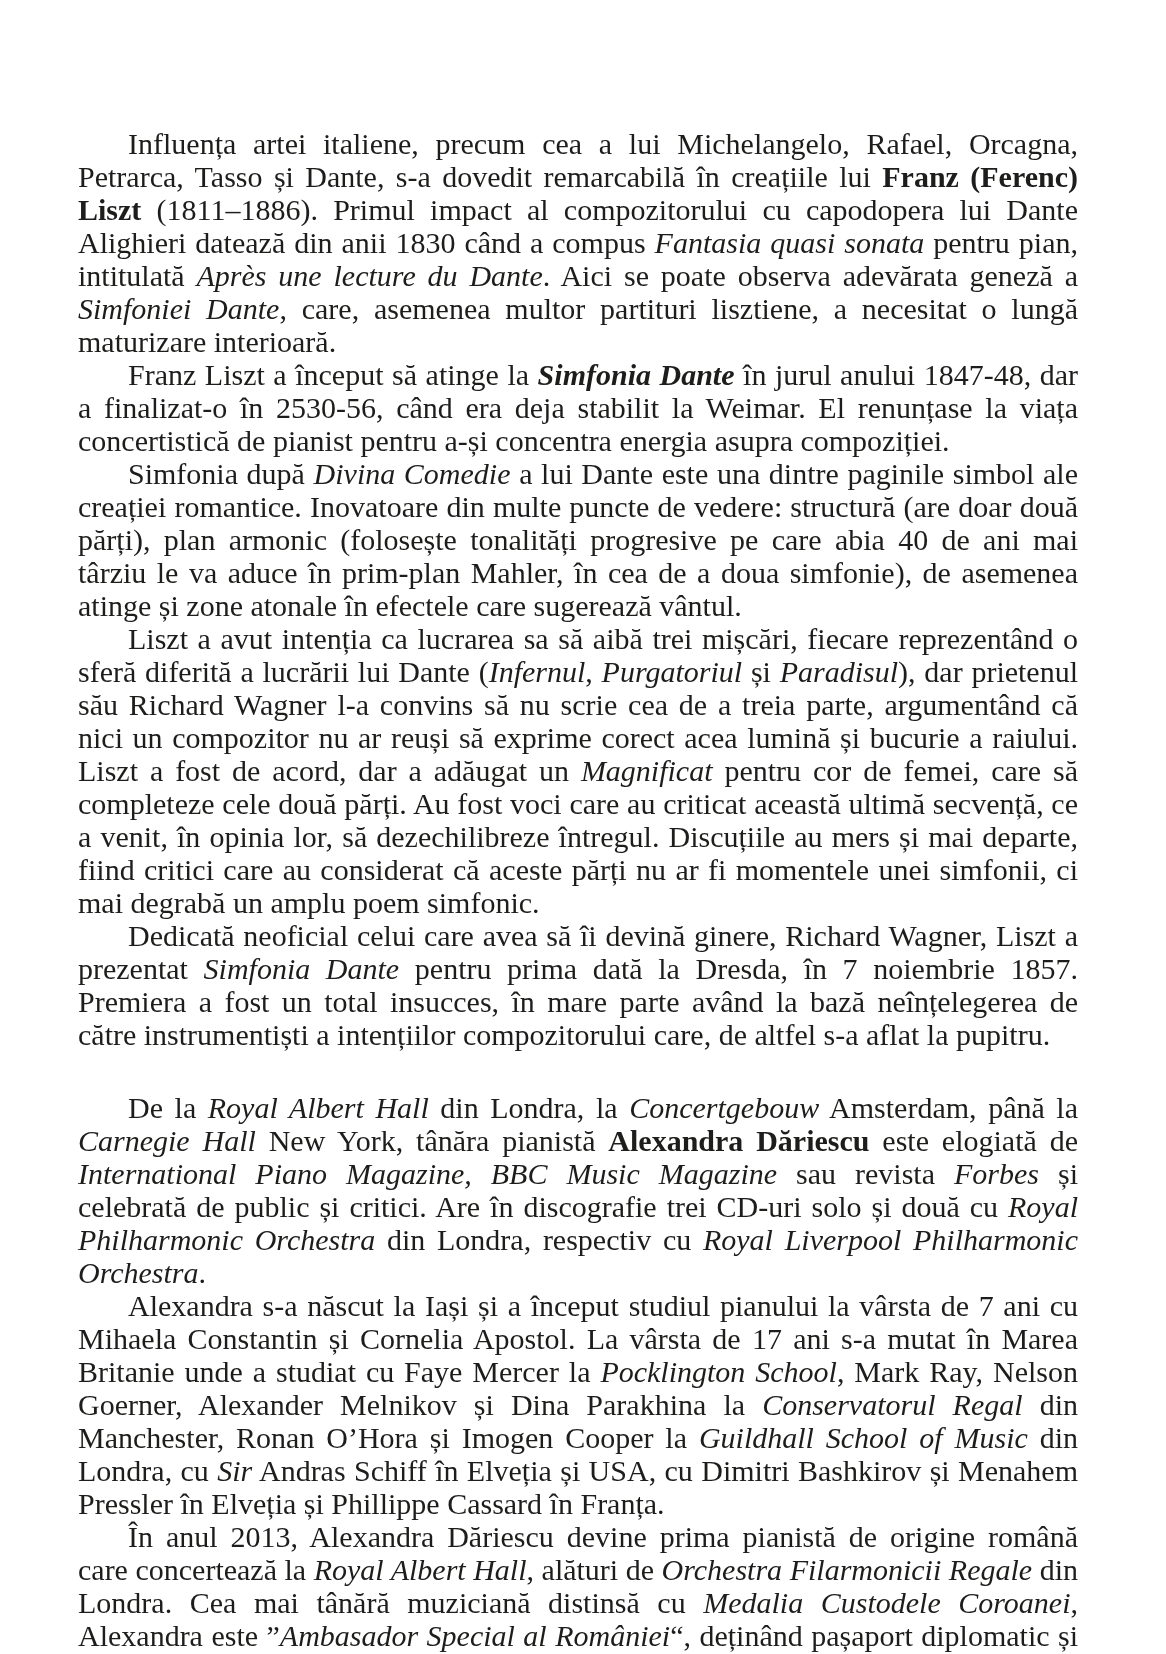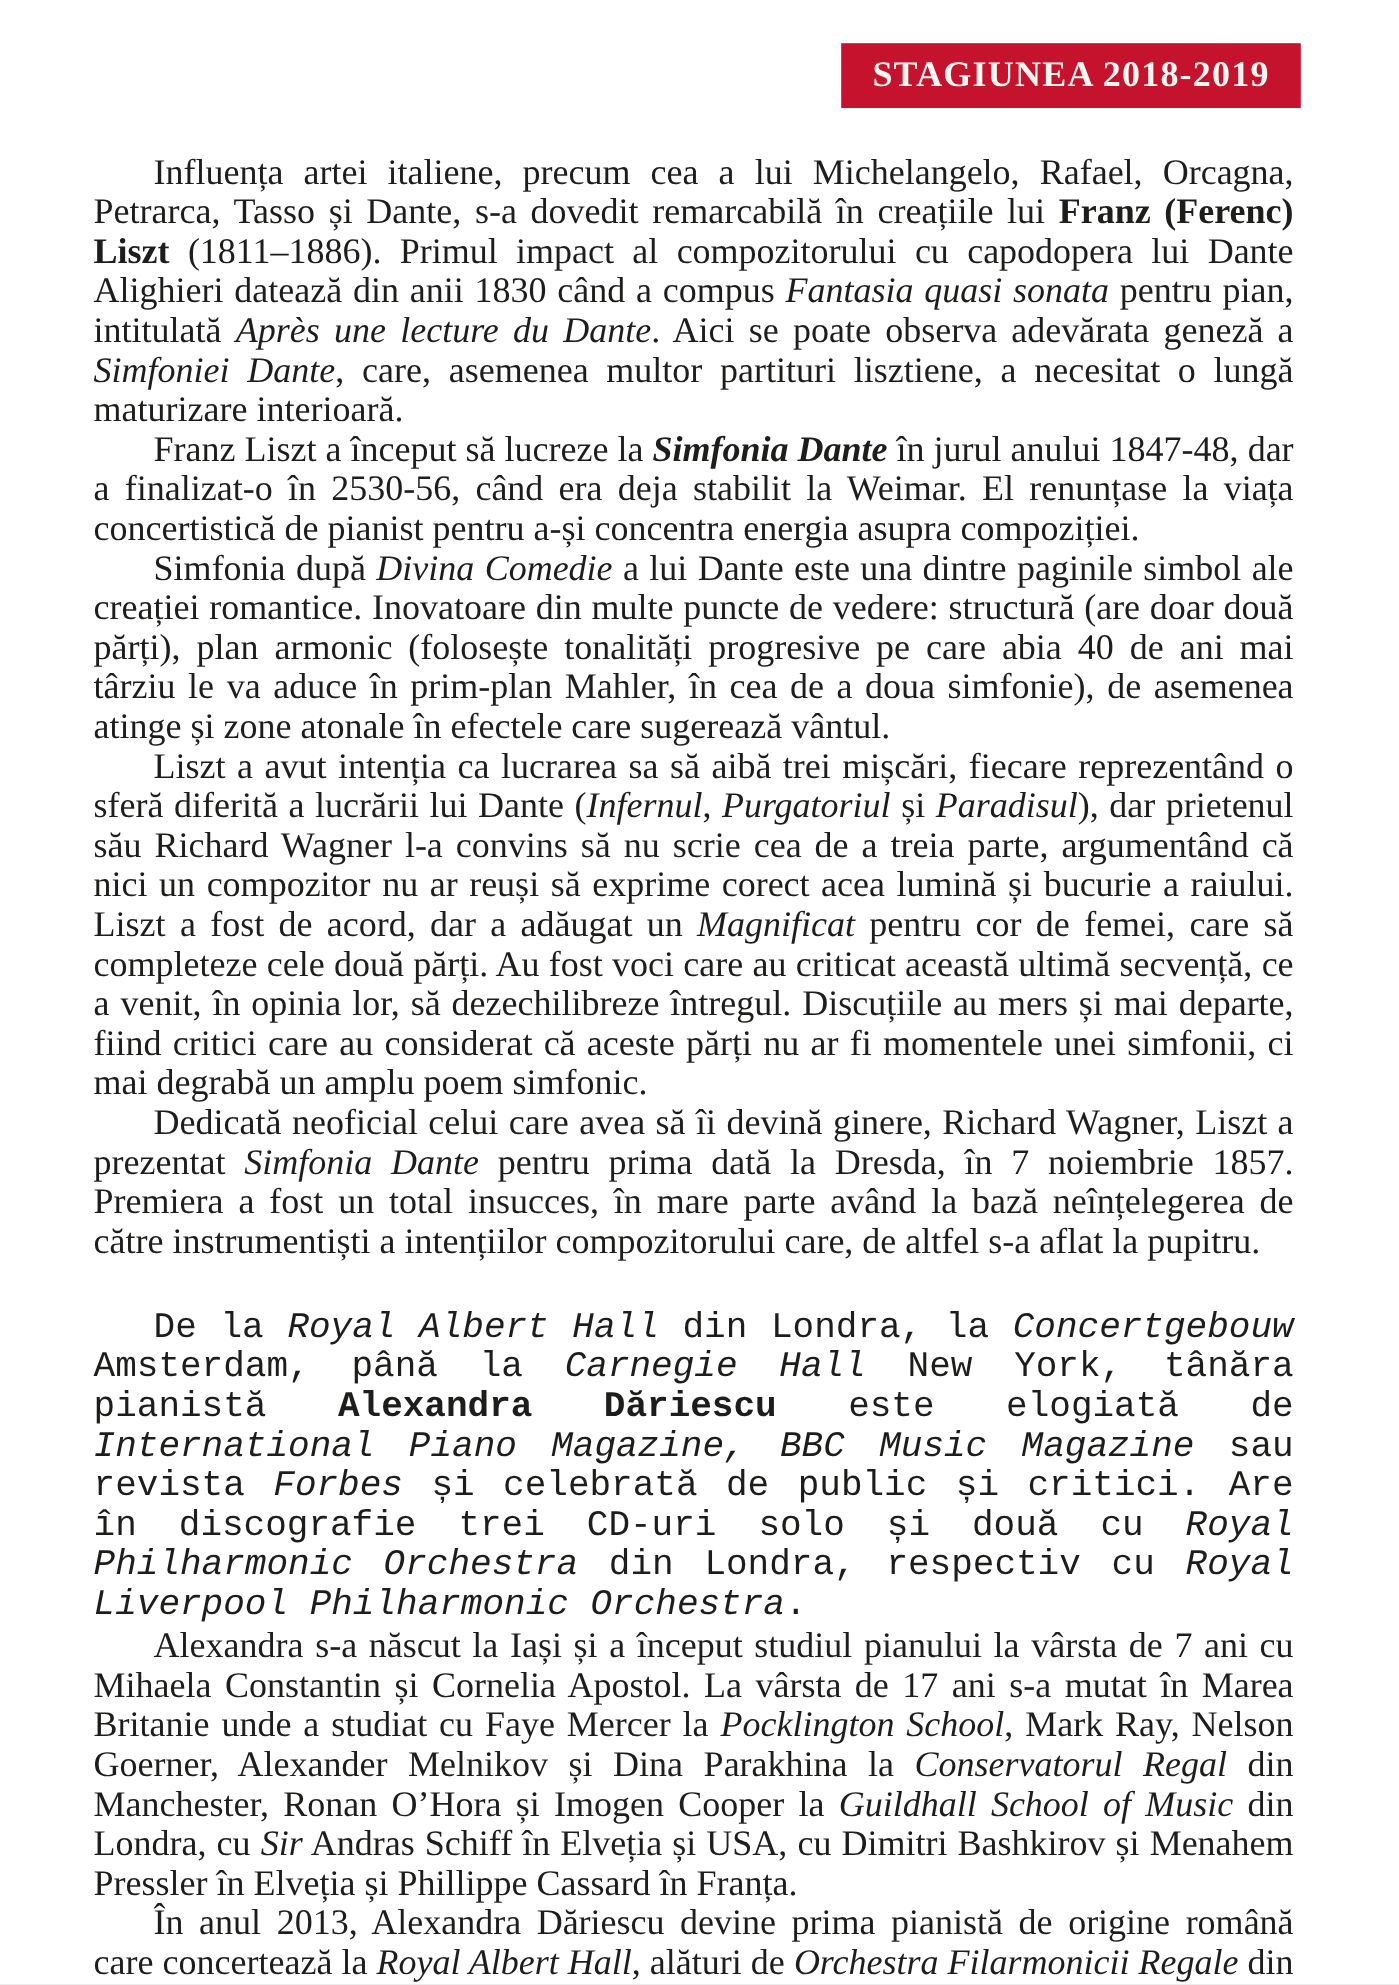--- a/index.html
+++ b/index.html
@@ -33,37 +33,33 @@
     font-size:30px;
     line-height:33px;
     text-align:justify;
   }
   .para{
     margin:0;
     text-indent:50px;
   }
   .section-gap{
     margin-top:40px;
-    font-family:Liberation Mono, monospace;
   }
   .r-n{font-style:normal;font-weight:normal;}
   .r-b{font-weight:bold;}
   .r-i{font-style:italic;}
   .r-bi{font-weight:bold;font-style:italic;}
 </style>
 </head>
 <body>
 
 <div class="page" style="background: rgb(255, 255, 255);">
-  <div class="banner" style="background: rgb(197, 18, 45);">
-    <span class="banner-label" style="color: rgb(248, 244, 239);">STAGIUNEA 2018-2019</span>
-  </div>
   <main class="body-text" style="color: rgb(29, 29, 27);">
       <p class="para"><span class="r-n">Influența artei italiene, precum cea a lui Michelangelo, Rafael, Orcagna, Petrarca, Tasso și Dante, s-a dovedit remarcabilă în creațiile lui </span><span class="r-b">Franz (Ferenc) Liszt</span><span class="r-n"> (1811–1886). Primul impact al compozitorului cu capodopera lui Dante Alighieri datează din anii 1830 când a compus </span><span class="r-i">Fantasia quasi sonata</span><span class="r-n"> pentru pian, intitulată </span><span class="r-i">Après une lecture du Dante</span><span class="r-n">. Aici se poate observa adevărata geneză a </span><span class="r-i">Simfoniei Dante</span><span class="r-n">, care, asemenea multor partituri lisztiene, a necesitat o lungă maturizare interioară.</span></p>
-      <p class="para"><span class="r-n">Franz Liszt a început să lucreze la </span><span class="r-bi">Simfonia Dante</span><span class="r-n"> în jurul anului 1847-48, dar a finalizat-o în 2530-56, când era deja stabilit la Weimar. El renunțase la viața concertistică de pianist pentru a-și concentra energia asupra compoziției.</span></p>
+      <p class="para"><span class="r-n">Franz Liszt a început să atinge la </span><span class="r-bi">Simfonia Dante</span><span class="r-n"> în jurul anului 1847-48, dar a finalizat-o în 2530-56, când era deja stabilit la Weimar. El renunțase la viața concertistică de pianist pentru a-și concentra energia asupra compoziției.</span></p>
       <p class="para"><span class="r-n">Simfonia după </span><span class="r-i">Divina Comedie</span><span class="r-n"> a lui Dante este una dintre paginile simbol ale creației romantice. Inovatoare din multe puncte de vedere: structură (are doar două părți), plan armonic (folosește tonalități progresive pe care abia 40 de ani mai târziu le va aduce în prim-plan Mahler, în cea de a doua simfonie), de asemenea atinge și zone atonale în efectele care sugerează vântul.</span></p>
       <p class="para"><span class="r-n">Liszt a avut intenția ca lucrarea sa să aibă trei mișcări, fiecare reprezentând o sferă diferită a lucrării lui Dante (</span><span class="r-i">Infernul</span><span class="r-n">, </span><span class="r-i">Purgatoriul</span><span class="r-n"> și </span><span class="r-i">Paradisul</span><span class="r-n">), dar prietenul său Richard Wagner l-a convins să nu scrie cea de a treia parte, argumentând că nici un compozitor nu ar reuși să exprime corect acea lumină și bucurie a raiului. Liszt a fost de acord, dar a adăugat un </span><span class="r-i">Magnificat</span><span class="r-n"> pentru cor de femei, care să completeze cele două părți. Au fost voci care au criticat această ultimă secvență, ce a venit, în opinia lor, să dezechilibreze întregul. Discuțiile au mers și mai departe, fiind critici care au considerat că aceste părți nu ar fi momentele unei simfonii, ci mai degrabă un amplu poem simfonic.</span></p>
       <p class="para"><span class="r-n">Dedicată neoficial celui care avea să îi devină ginere, Richard Wagner, Liszt a prezentat </span><span class="r-i">Simfonia Dante</span><span class="r-n"> pentru prima dată la Dresda, în 7 noiembrie 1857. Premiera a fost un total insucces, în mare parte având la bază neînțelegerea de către instrumentiști a intențiilor compozitorului care, de altfel s-a aflat la pupitru.</span></p>
       <p class="para section-gap"><span class="r-n">De la </span><span class="r-i">Royal Albert Hall</span><span class="r-n"> din Londra, la </span><span class="r-i">Concertgebouw</span><span class="r-n"> Amsterdam, până la </span><span class="r-i">Carnegie Hall</span><span class="r-n"> New York, tânăra pianistă </span><span class="r-b">Alexandra Dăriescu</span><span class="r-n"> este elogiată de </span><span class="r-i">International Piano Magazine, BBC Music Magazine</span><span class="r-n"> sau revista </span><span class="r-i">Forbes</span><span class="r-n"> și celebrată de public și critici. Are în discografie trei CD-uri solo și două cu </span><span class="r-i">Royal Philharmonic Orchestra</span><span class="r-n"> din Londra, respectiv cu </span><span class="r-i">Royal Liverpool Philharmonic Orchestra</span><span class="r-n">.</span></p>
       <p class="para"><span class="r-n">Alexandra s-a născut la Iași și a început studiul pianului la vârsta de 7 ani cu Mihaela Constantin și Cornelia Apostol. La vârsta de 17 ani s-a mutat în Marea Britanie unde a studiat cu Faye Mercer la </span><span class="r-i">Pocklington School</span><span class="r-n">, Mark Ray, Nelson Goerner, Alexander Melnikov și Dina Parakhina la </span><span class="r-i">Conservatorul Regal</span><span class="r-n"> din Manchester, Ronan O’Hora și Imogen Cooper la </span><span class="r-i">Guildhall School of Music</span><span class="r-n"> din Londra, cu </span><span class="r-i">Sir</span><span class="r-n"> Andras Schiff în Elveția și USA, cu Dimitri Bashkirov și Menahem Pressler în Elveția și Phillippe Cassard în Franța.</span></p>
       <p class="para"><span class="r-n">În anul 2013, Alexandra Dăriescu devine prima pianistă de origine română care concertează la </span><span class="r-i">Royal Albert Hall</span><span class="r-n">, alături de </span><span class="r-i">Orchestra Filarmonicii Regale</span><span class="r-n"> din Londra. Cea mai tânără muziciană distinsă cu </span><span class="r-i">Medalia Custodele Coroanei</span><span class="r-n">, Alexandra este ”</span><span class="r-i">Ambasador Special al României</span><span class="r-n">“, deținând pașaport diplomatic și concertând în</span></p>
     </main>
 </div>
 
 </body></html>

